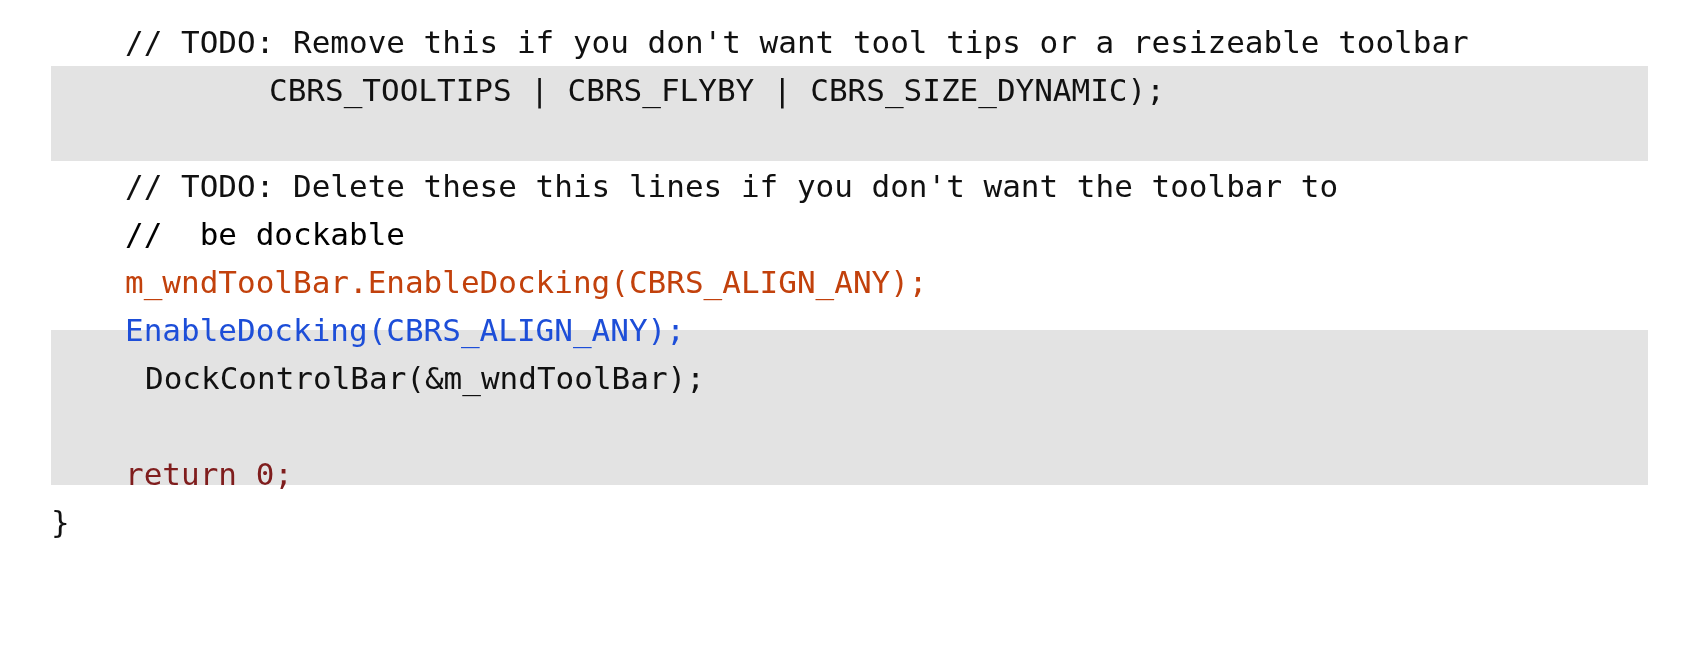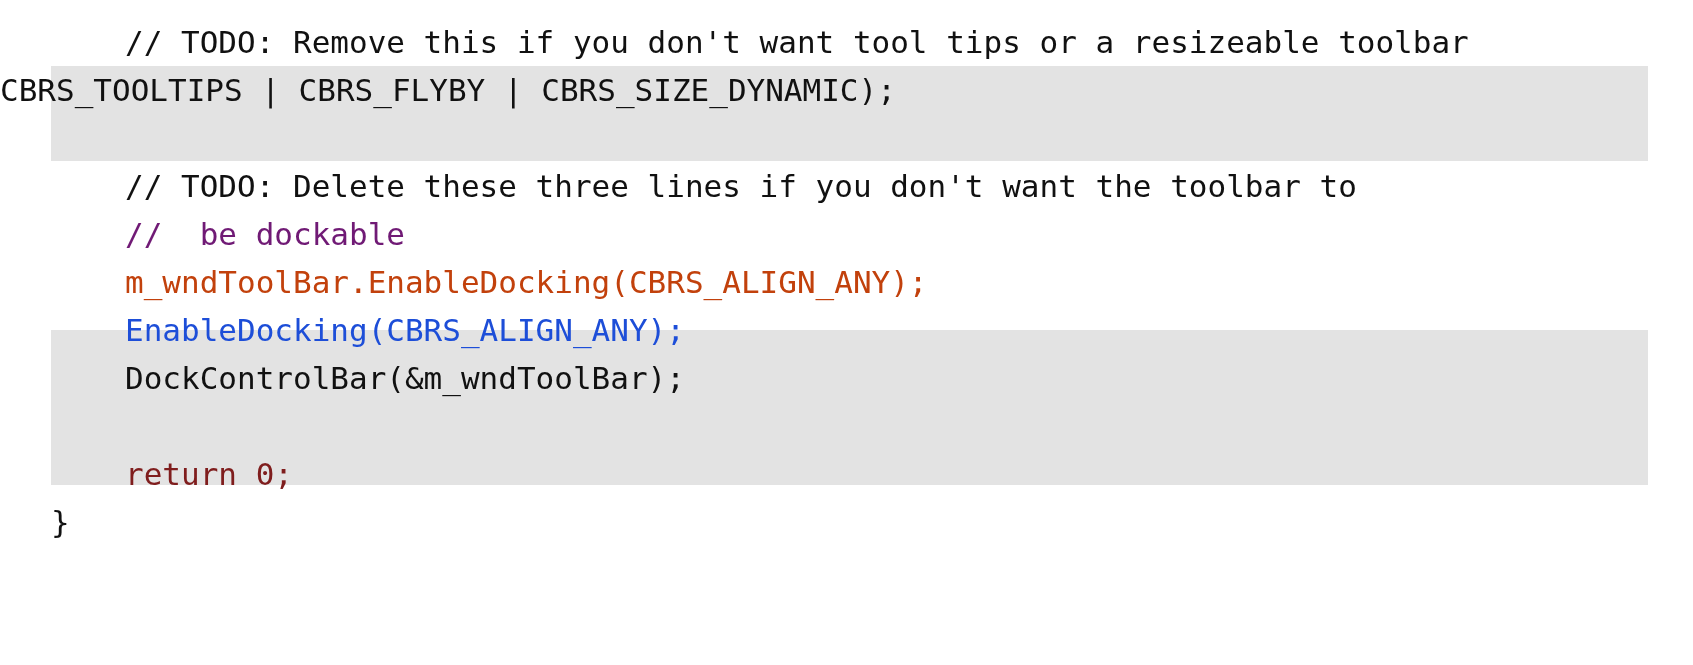--- a/index.html
+++ b/index.html
@@ -47,36 +47,36 @@
   }
 
   .code-line .line-text {
     display: inline-block;
     white-space: pre;
   }
 
   
   .indent-brace { padding-left: 51px; }
   .indent-1     { padding-left: 125px; }
-  .indent-2     { }
+  .indent-2     { padding-left: 269px; }
 </style>
 </head>
 <body style="background: rgb(255, 255, 255);">
 
 <div id="code-block">
   <div id="bands">
       <div class="highlight-band" style="top: 66px; height: 95px; background: rgb(227, 227, 227);"></div>
       <div class="highlight-band" style="top: 330px; height: 155px; background: rgb(227, 227, 227);"></div>
     </div>
   <div class="code-lines" id="lines">
       <div class="code-line indent-1" style="color: rgb(17, 17, 17);"><span class="line-text">// TODO: Remove this if you don't want tool tips or a resizeable toolbar</span></div>
       <div class="code-line indent-2" style="color: rgb(17, 17, 17);"><span class="line-text">CBRS_TOOLTIPS | CBRS_FLYBY | CBRS_SIZE_DYNAMIC);</span></div>
       <div class="code-line indent-1" style="color: rgb(17, 17, 17);"><span class="line-text"></span></div>
-      <div class="code-line indent-1" style="color: rgb(17, 17, 17);"><span class="line-text">// TODO: Delete these three lines if you don't want the toolbar to</span></div>
-      <div class="code-line indent-1" style="color: #701a75;"><span class="line-text">//  be dockable</span></div>
+      <div class="code-line indent-1" style="color: rgb(17, 17, 17);"><span class="line-text">// TODO: Delete these this lines if you don't want the toolbar to</span></div>
+      <div class="code-line indent-1" style="color: #000000;"><span class="line-text">//  be dockable</span></div>
       <div class="code-line indent-1" style="color: #c2410c;"><span class="line-text">m_wndToolBar.EnableDocking(CBRS_ALIGN_ANY);</span></div>
       <div class="code-line indent-1" style="color: #1d4ed8;"><span class="line-text">EnableDocking(CBRS_ALIGN_ANY);</span></div>
-      <div class="code-line indent-1" style="color: rgb(17, 17, 17);"><span class="line-text">DockControlBar(&amp;m_wndToolBar);</span></div>
+      <div class="code-line indent-1" style="color: rgb(17, 17, 17); margin-left: 20px;"><span class="line-text">DockControlBar(&amp;m_wndToolBar);</span></div>
       <div class="code-line indent-1" style="color: rgb(17, 17, 17);"><span class="line-text"></span></div>
       <div class="code-line indent-1" style="color: #7f1d1d;"><span class="line-text">return 0;</span></div>
       <div class="code-line indent-brace" style="color: rgb(17, 17, 17);"><span class="line-text">}</span></div>
     </div>
 </div>
 
 </body></html>

